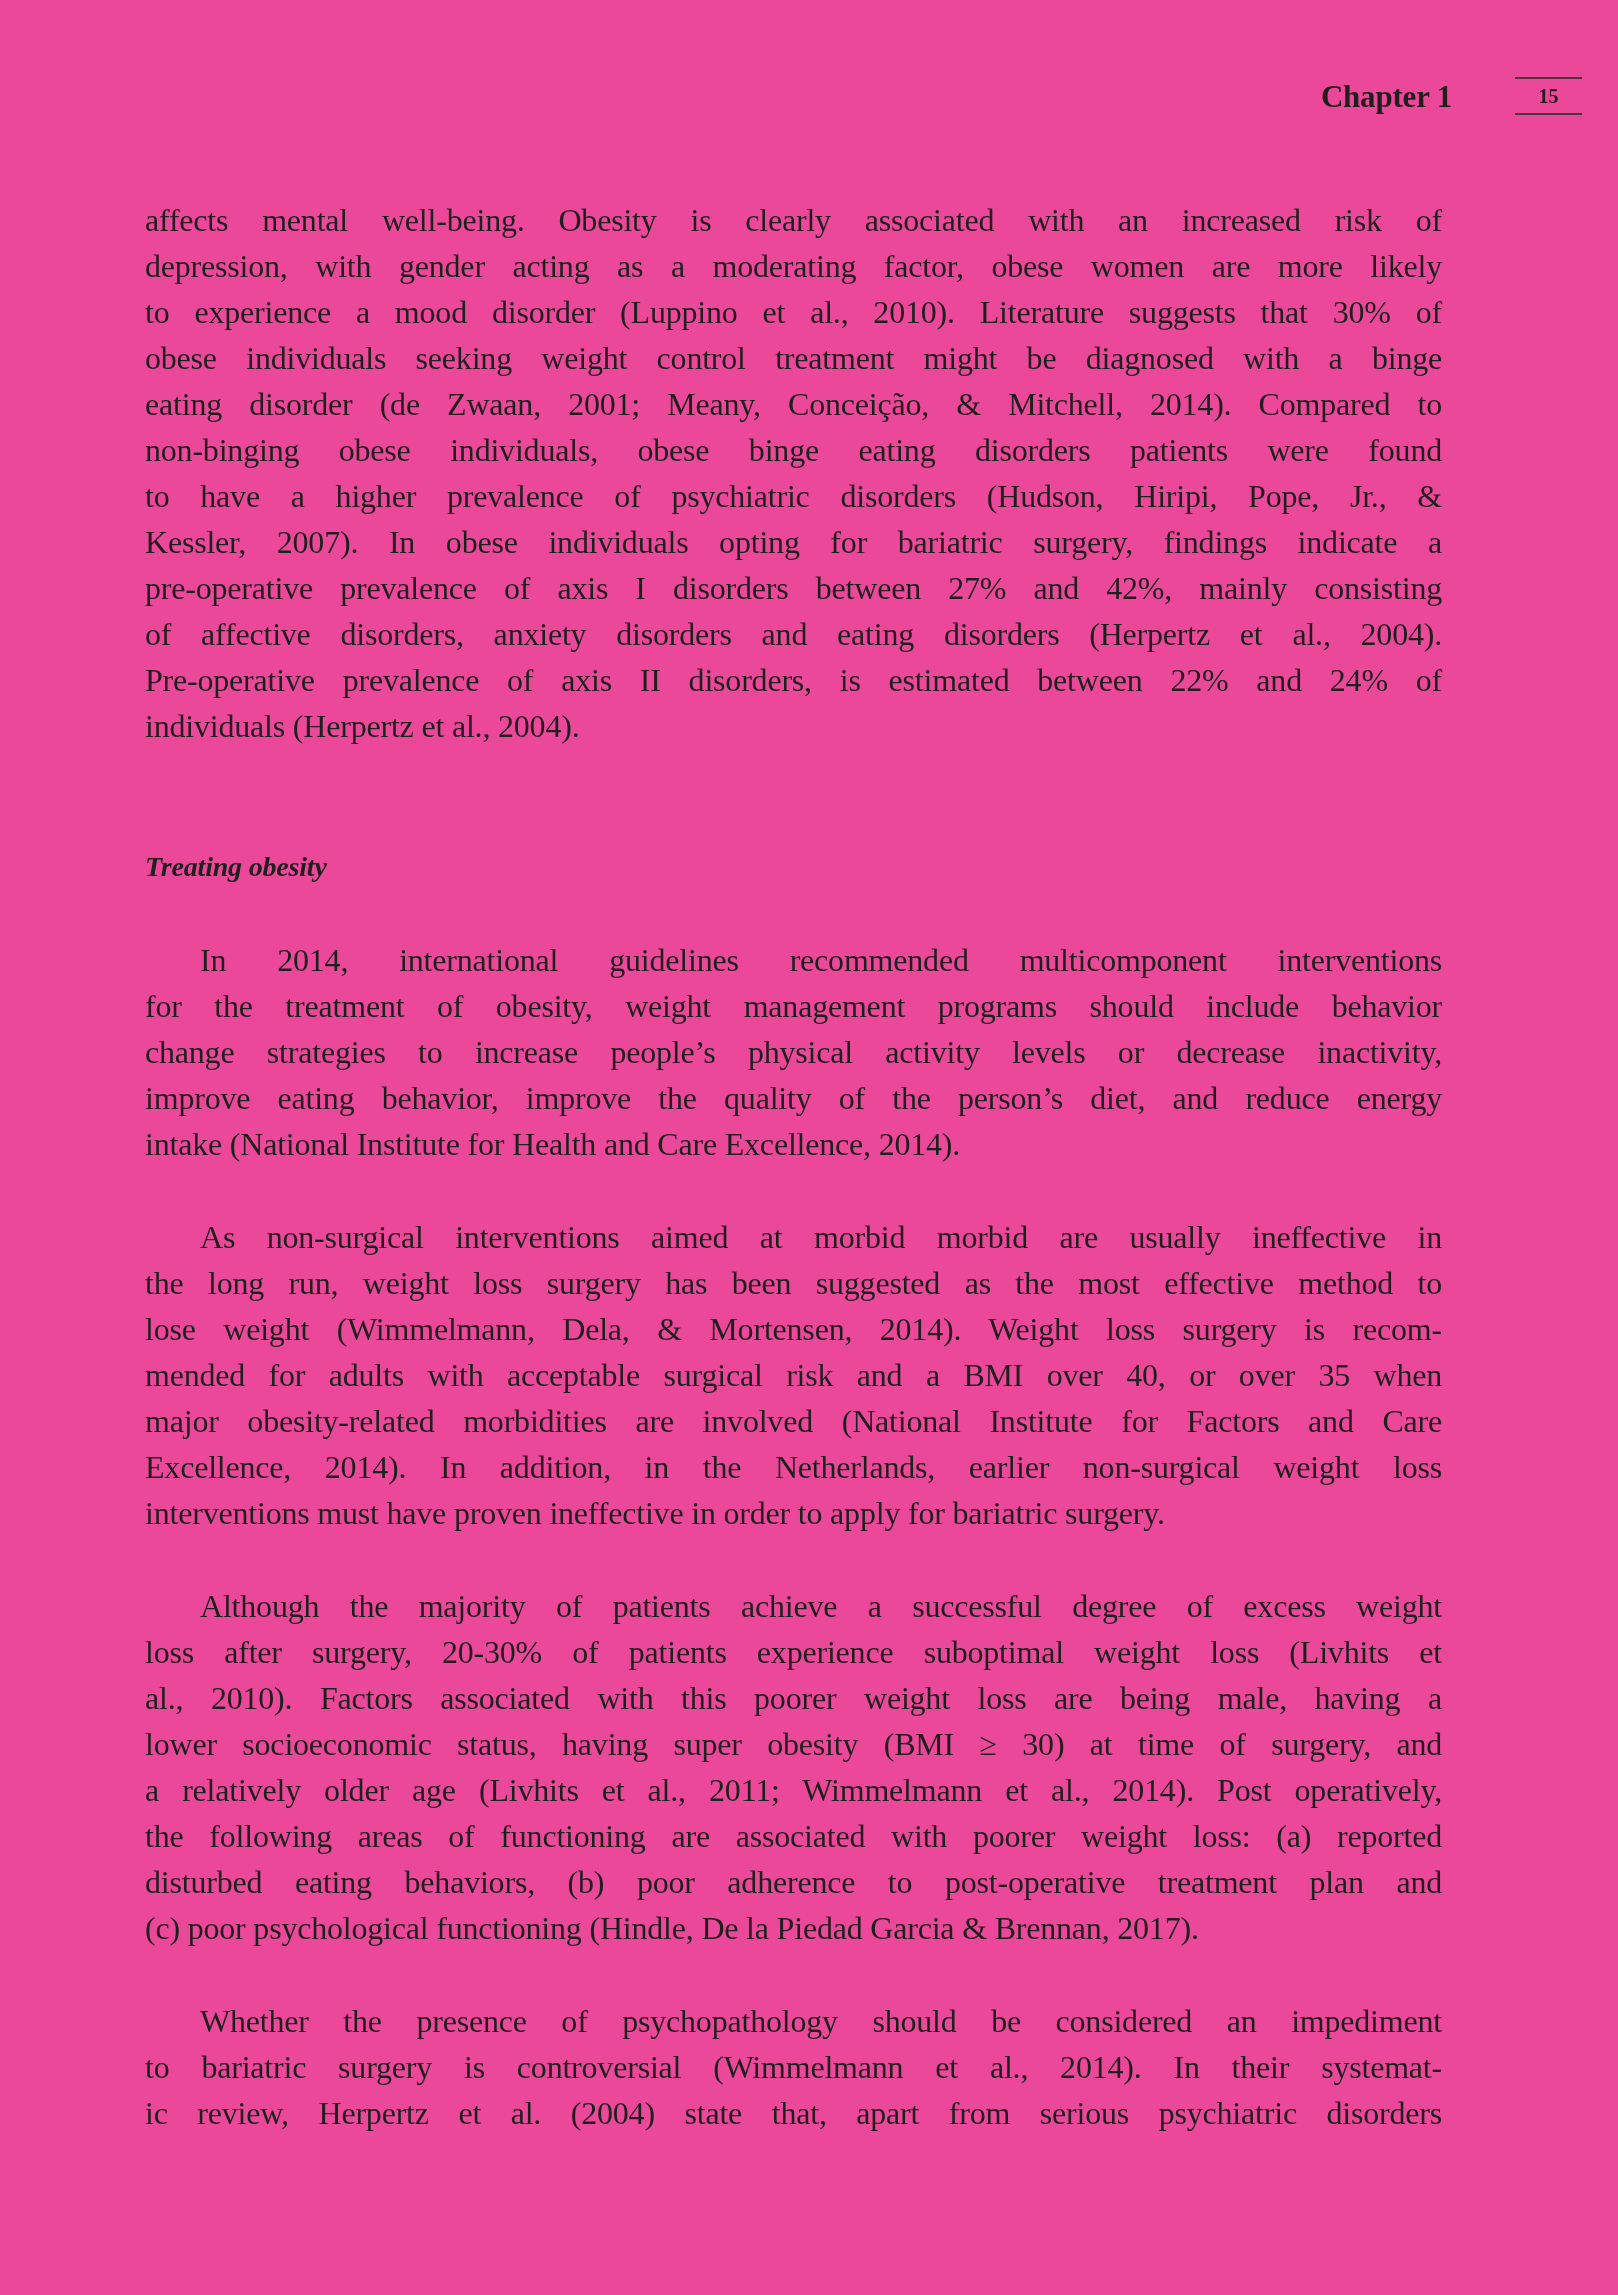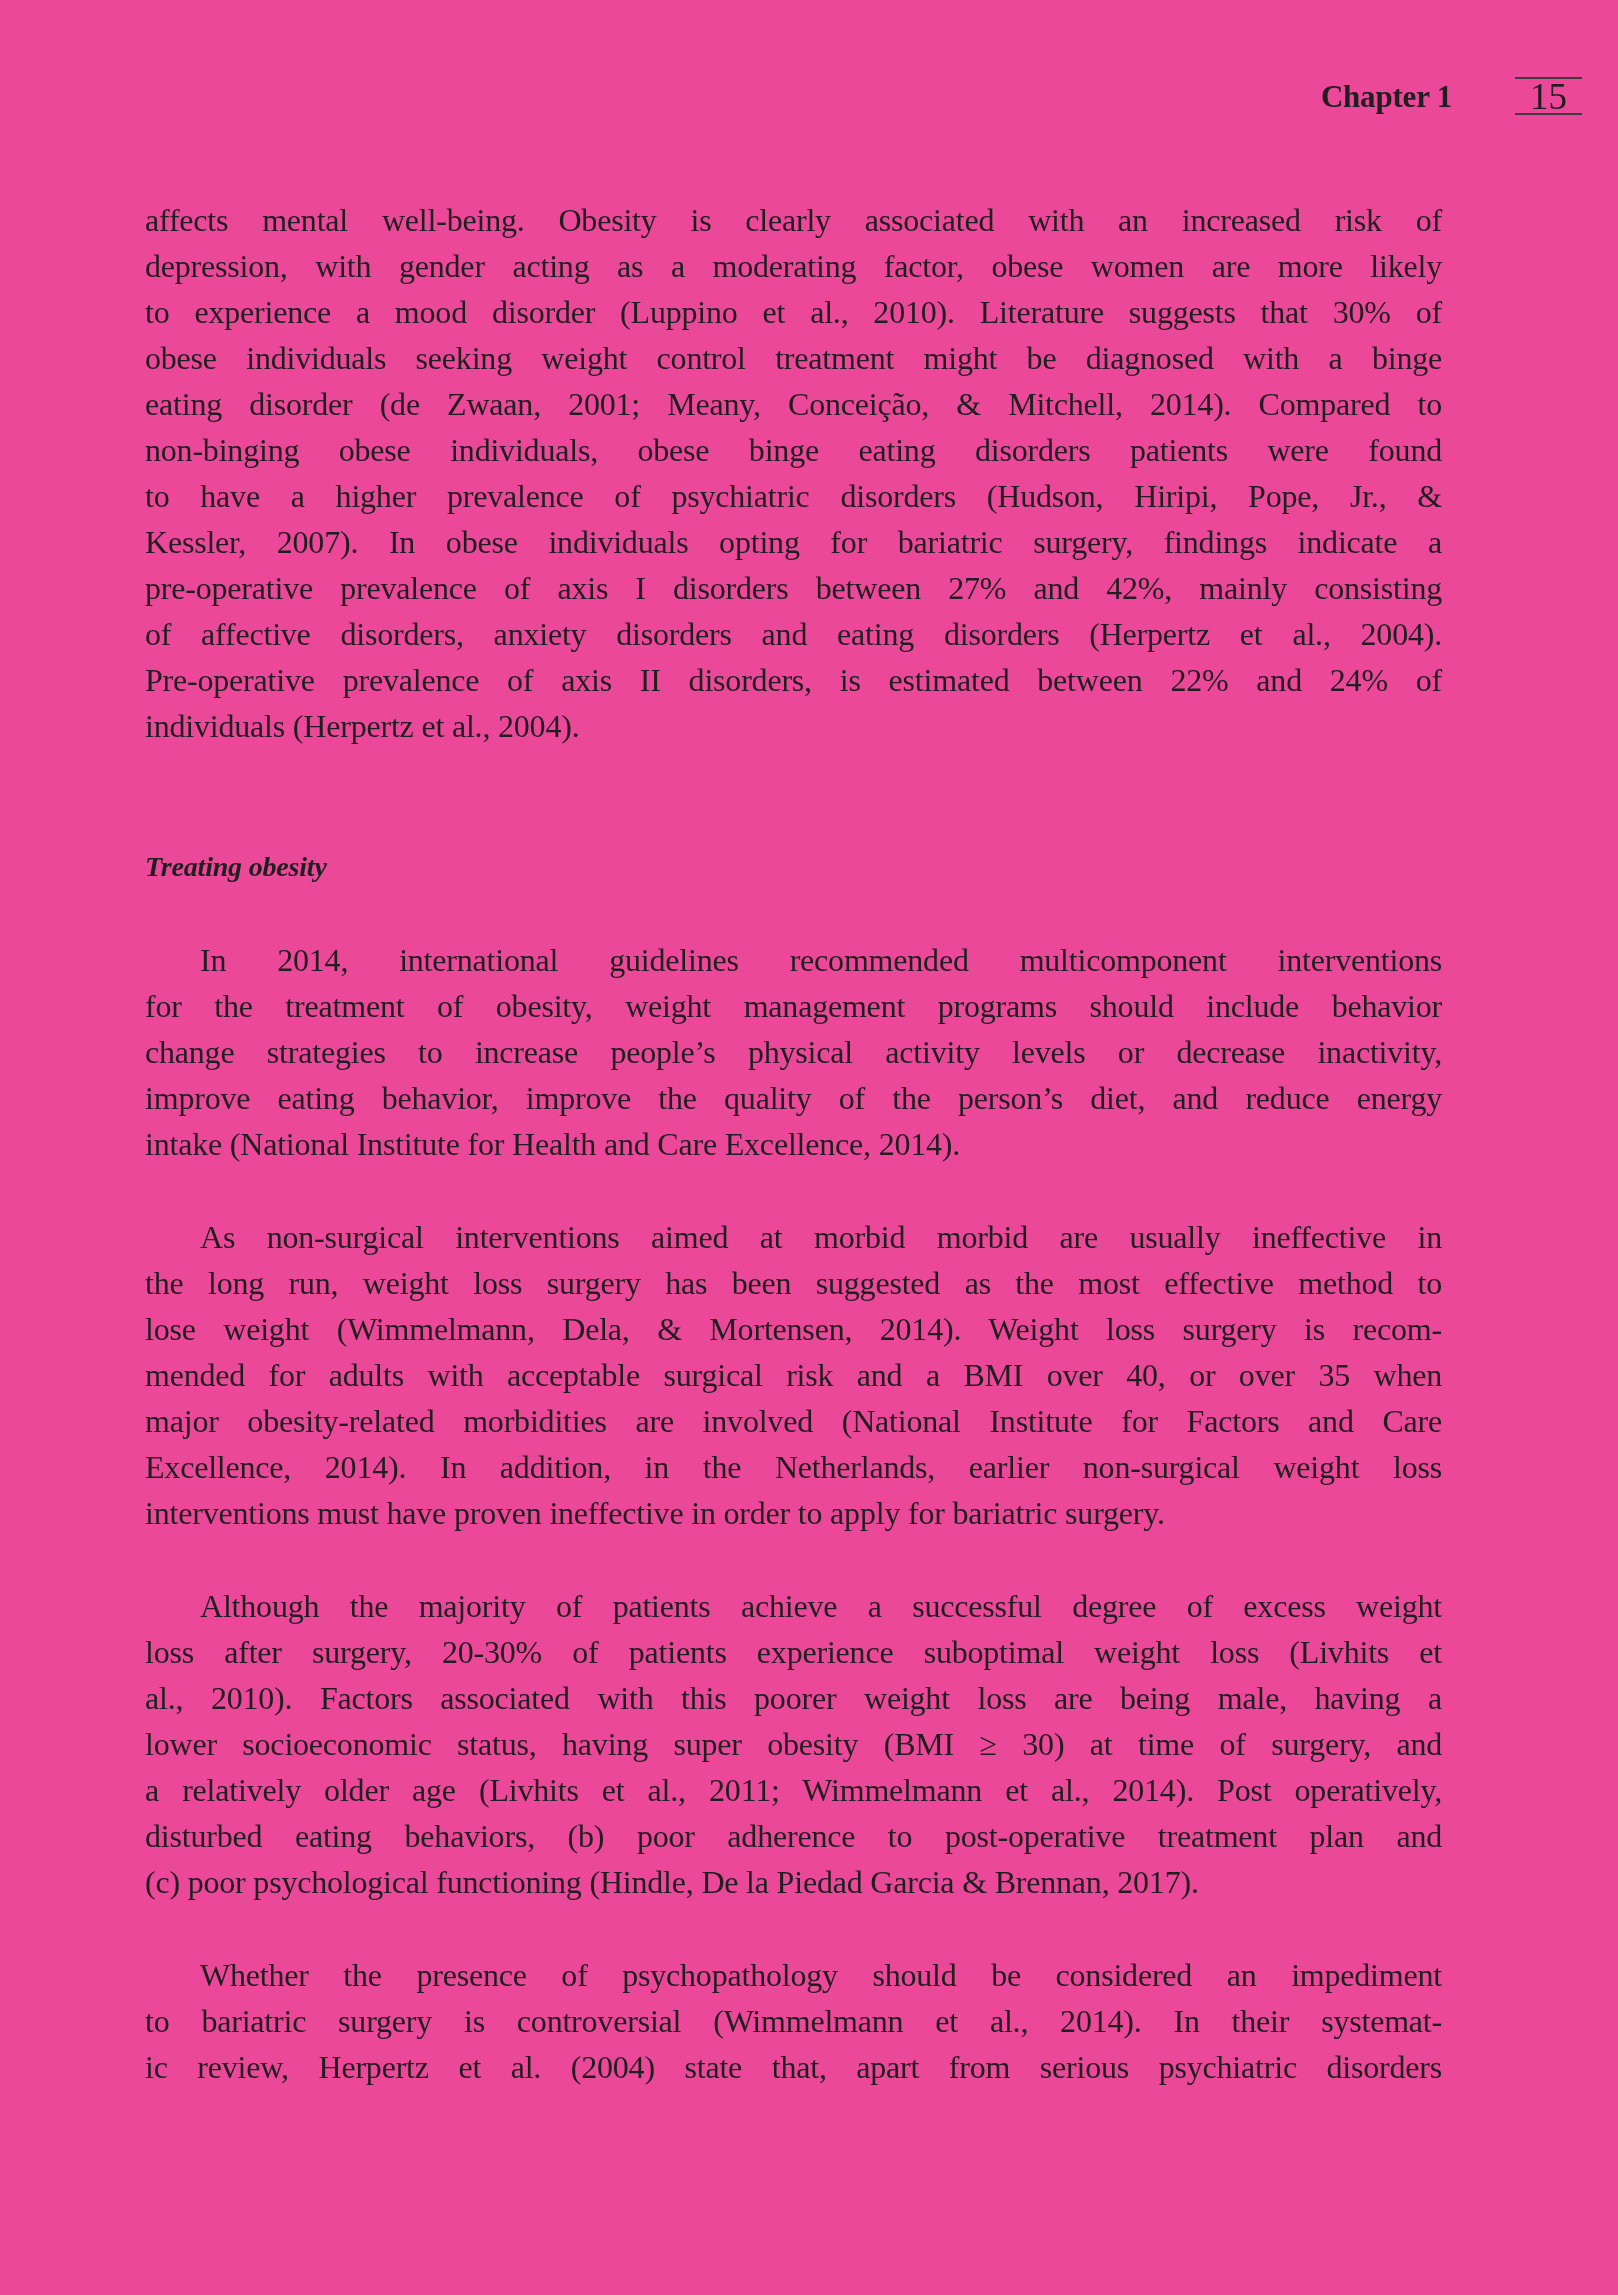--- a/index.html
+++ b/index.html
@@ -34,22 +34,22 @@
   }
   .pagenum-box {
     box-sizing: border-box;
     width: 67px;
     height: 38px;
     border-top: 2.3px solid #3d3d3d;
     border-bottom: 2.3px solid #3d3d3d;
     display: flex;
     align-items: center;
     justify-content: center;
-    font-size: 37px;
-    font-weight: normal;
+    font-size: 20px;
+    font-weight: bold;
   }
   .body-text {
     position: absolute;
     top: 197px;
     left: 145px;
     width: 1297px;
     font-size: 32px;
     line-height: 46px;
     letter-spacing: -0.2px;
   }
@@ -115,20 +115,21 @@
         <div class="line">major obesity-related morbidities are involved (National Institute for Factors and Care</div>
         <div class="line">Excellence, 2014). In addition, in the Netherlands, earlier non-surgical weight loss</div>
         <div class="line last">interventions must have proven ineffective in order to apply for bariatric surgery.</div>
       </div>
       <div class="paragraph">
         <div class="line indent">Although the majority of patients achieve a successful degree of excess weight</div>
         <div class="line">loss after surgery, 20-30% of patients experience suboptimal weight loss (Livhits et</div>
         <div class="line">al., 2010). Factors associated with this poorer weight loss are being male, having a</div>
         <div class="line">lower socioeconomic status, having super obesity (BMI ≥ 30) at time of surgery, and</div>
         <div class="line">a relatively older age (Livhits et al., 2011; Wimmelmann et al., 2014). Post operatively,</div>
+        <div class="line">the following areas of functioning are associated with poorer weight loss: (a) reported</div>
         <div class="line">disturbed eating behaviors, (b) poor adherence to post-operative treatment plan and</div>
         <div class="line last">(c) poor psychological functioning (Hindle, De la Piedad Garcia &amp; Brennan, 2017).</div>
       </div>
       <div class="paragraph">
         <div class="line indent">Whether the presence of psychopathology should be considered an impediment</div>
         <div class="line">to bariatric surgery is controversial (Wimmelmann et al., 2014). In their systemat-</div>
         <div class="line">ic review, Herpertz et al. (2004) state that, apart from serious psychiatric disorders</div>
       </div>
     </div>
 </div>

